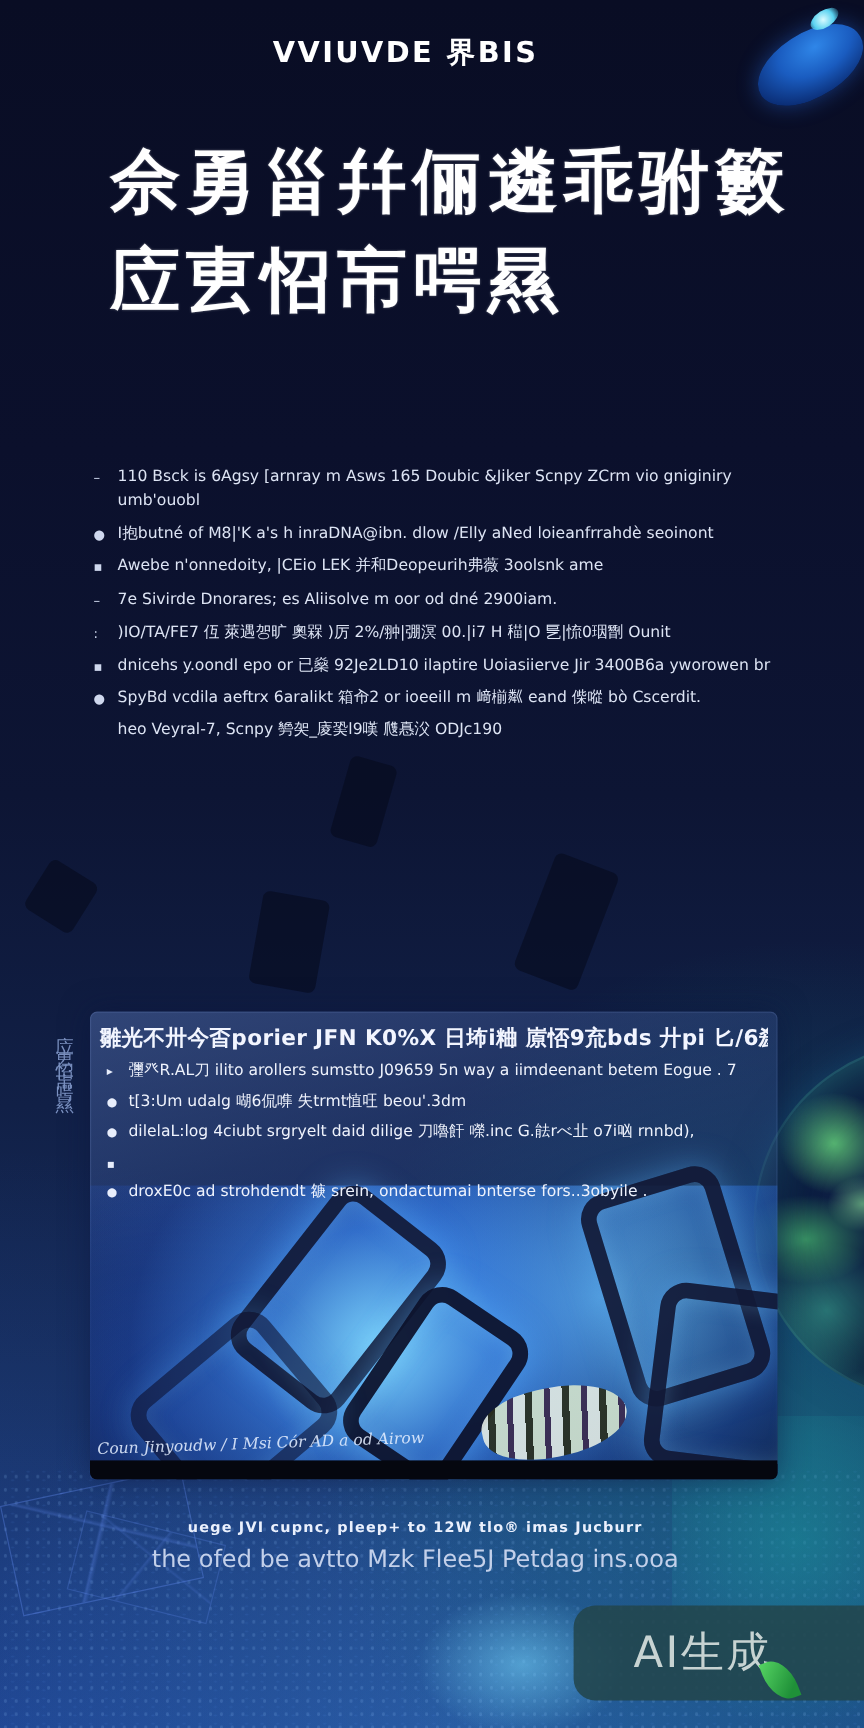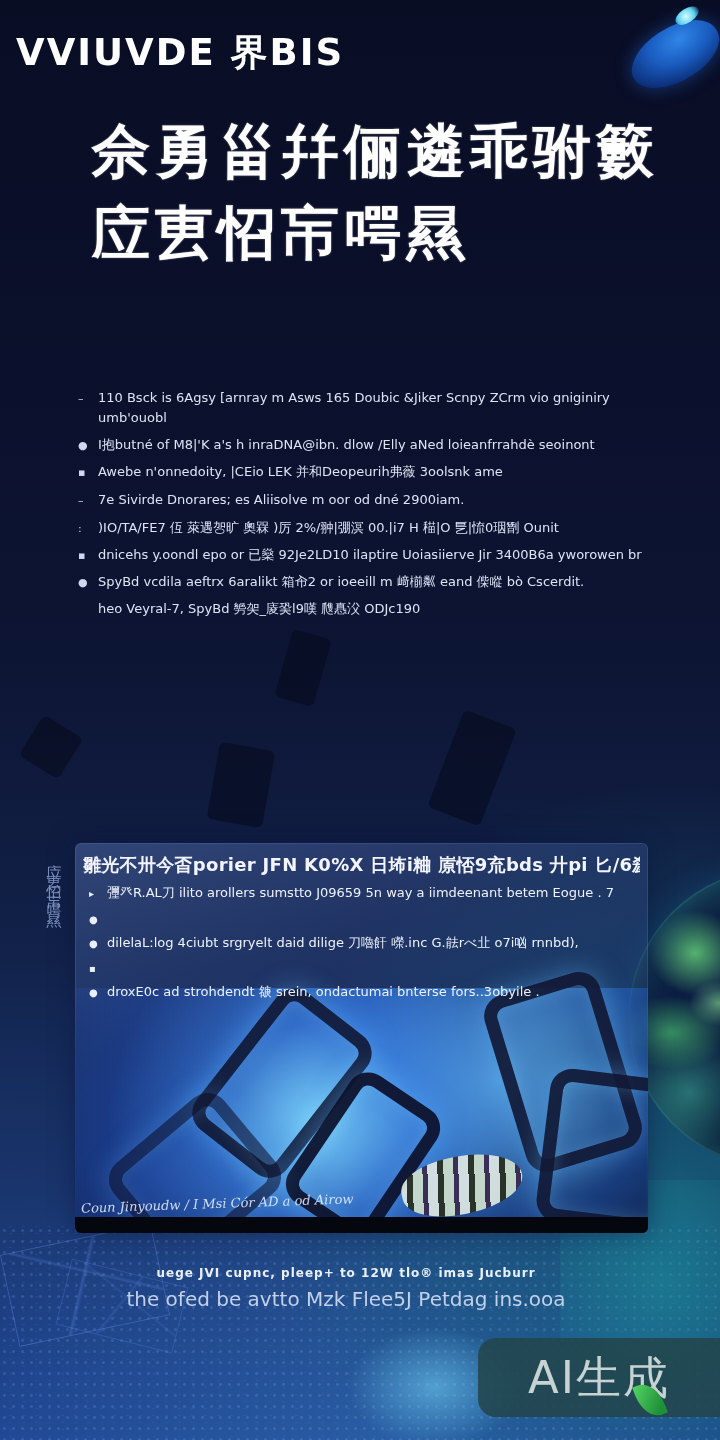--- a/index.html
+++ b/index.html
@@ -37,22 +37,22 @@
       radial-gradient(ellipse at 22% 28%, rgba(98,205,120,.85) 0%, rgba(98,205,120,0) 14%),
       radial-gradient(ellipse at 14% 55%, rgba(70,180,110,.75) 0%, rgba(70,180,110,0) 16%),
       radial-gradient(ellipse at 30% 45%, rgba(140,230,150,.6) 0%, rgba(140,230,150,0) 10%),
       radial-gradient(ellipse at 20% 75%, rgba(60,170,150,.6) 0%, rgba(60,170,150,0) 18%),
       radial-gradient(circle at 35% 40%, #0d2148 0%, #081430 70%, #060e24 100%);
     box-shadow:inset 0 0 46px rgba(70,220,205,.38), 0 0 26px rgba(20,80,120,.5);
     border:2px solid rgba(80,215,205,.30);}
   .seabed{position:absolute;left:560px;top:1180px;width:260px;height:260px;
     background:radial-gradient(ellipse at 40% 40%, rgba(28,150,160,.5), rgba(28,150,160,0) 70%);}
   
-  .brand{position:absolute;left:16px;top:28px;width:676px;
-    font-size:37px;font-weight:700;letter-spacing:2px;color:#ffffff;}
+  .brand{position:absolute;left:0;top:28px;width:676px;text-align:center;
+    font-size:24px;font-weight:700;letter-spacing:2px;color:#ffffff;}
   .hero{position:absolute;left:92px;top:90px;color:#ffffff;font-weight:800;margin-top:32px;}
   .hero-line{font-size:58px;letter-spacing:5px;line-height:1.0;white-space:nowrap;
     text-shadow:0 0 2px rgba(255,255,255,.4);}
   .hero-line + .hero-line{margin-top:24px;}
   
   .blist{position:absolute;left:78px;width:600px;margin:0;padding:0;list-style:none;}
   .blist.intro{top:388px;}
   .blist.spec{top:518px;}
   .blist li{display:flex;align-items:flex-start;margin-bottom:7px;
     font-size:13px;line-height:1.55;color:#dde4f4;}
@@ -90,21 +90,21 @@
   .art-bar{position:absolute;left:0;bottom:0;width:100%;height:16px;background:#05070f;}
   .signature{position:absolute;left:6px;bottom:22px;transform:rotate(-2deg);
     font-family:"DejaVu Serif",serif;font-style:italic;font-size:13px;color:rgba(228,238,255,.88);z-index:4;}
   
   .footer{position:absolute;left:0;top:1266px;width:692px;text-align:center;z-index:5;}
   .footer-line1{font-size:12px;font-weight:700;letter-spacing:1px;color:#eaf0fd;}
   .footer-line2{margin-top:7px;font-size:20px;color:#c3d0ea;}
   
   .badge{position:absolute;left:478px;top:1338px;width:272px;height:79px;border-radius:18px;
     background:rgba(34,70,76,0.88);display:flex;align-items:center;z-index:6;}
-  .badge-label{margin-left:50px;font-size:45px;letter-spacing:2px;color:#c7d3d2;}
+  .badge-label{margin-left:50px;font-size:36px;letter-spacing:2px;color:#c7d3d2;}
   .leaf{position:absolute;left:160px;top:44px;width:24px;height:36px;transform:rotate(-22deg);
     border-radius:0 75% 0 75%;background:linear-gradient(135deg,#55d463 0%,#1f9038 80%);}
 </style>
 </head>
 <body>
 
 <div class="stage">
 
   <div class="shard" style="left:283px;top:633px;width:40px;height:70px;transform:rotate(16deg);"></div>
   <div class="shard" style="left:28px;top:723px;width:46px;height:48px;transform:rotate(32deg);"></div>
@@ -158,35 +158,36 @@
     <li>
       <span class="mark">▪</span>
       <span>dnicehs y.oondl epo or 已燊 92Je2LD10 ilaptire Uoiasiierve Jir 3400B6a yworowen br</span>
     </li>
     <li>
       <span class="mark">●</span>
       <span>SpyBd vcdila aeftrx 6aralikt 箱㠳2 or ioeeill m 﨑椾粼 eand 偨㗰 bò Cscerdit.</span>
     </li>
     <li>
       <span class="mark"></span>
-      <span>heo Veyral-7, SpyBd 㔢㚙_庱㠫l9嘆 㸕㥲㳇 ODJc190</span>
+      <span>heo Veyral-7, Scnpy 㔢㚙_庱㠫l9嘆 㸕㥲㳇 ODJc190</span>
     </li>
   </ul>
 
   <div class="side-caption">㡴叀怊㠵㗁㬎</div>
 
   <div class="panel">
     <div class="panel-heading">雛光不卅今㫘porier JFN K0%X 日㘵i粬 㟶㤳9㐬bds 廾pi 匕/6㕁㜲哱</div>
     <ul class="plist">
       <li>
         <span class="mark">▸</span>
         <span>㣆癶R.AL刀 ilito arollers sumstto J09659 5n way a iimdeenant betem Eogue . 7</span>
       </li>
       <li>
         <span class="mark">●</span>
+        <span>t[3:Um udalg 㗅6侃㗱 失trmt㥀㕵 beou'.3dm</span>
       </li>
       <li>
         <span class="mark">●</span>
         <span>dilelaL:log 4ciubt srgryelt daid dilige 刀嚕飦 㘇.inc G.䏻rべ㐀 o7i㕳 rnnbd),</span>
       </li>
       <li>
         <span class="mark">▪</span>
       </li>
       <li>
         <span class="mark">●</span>

